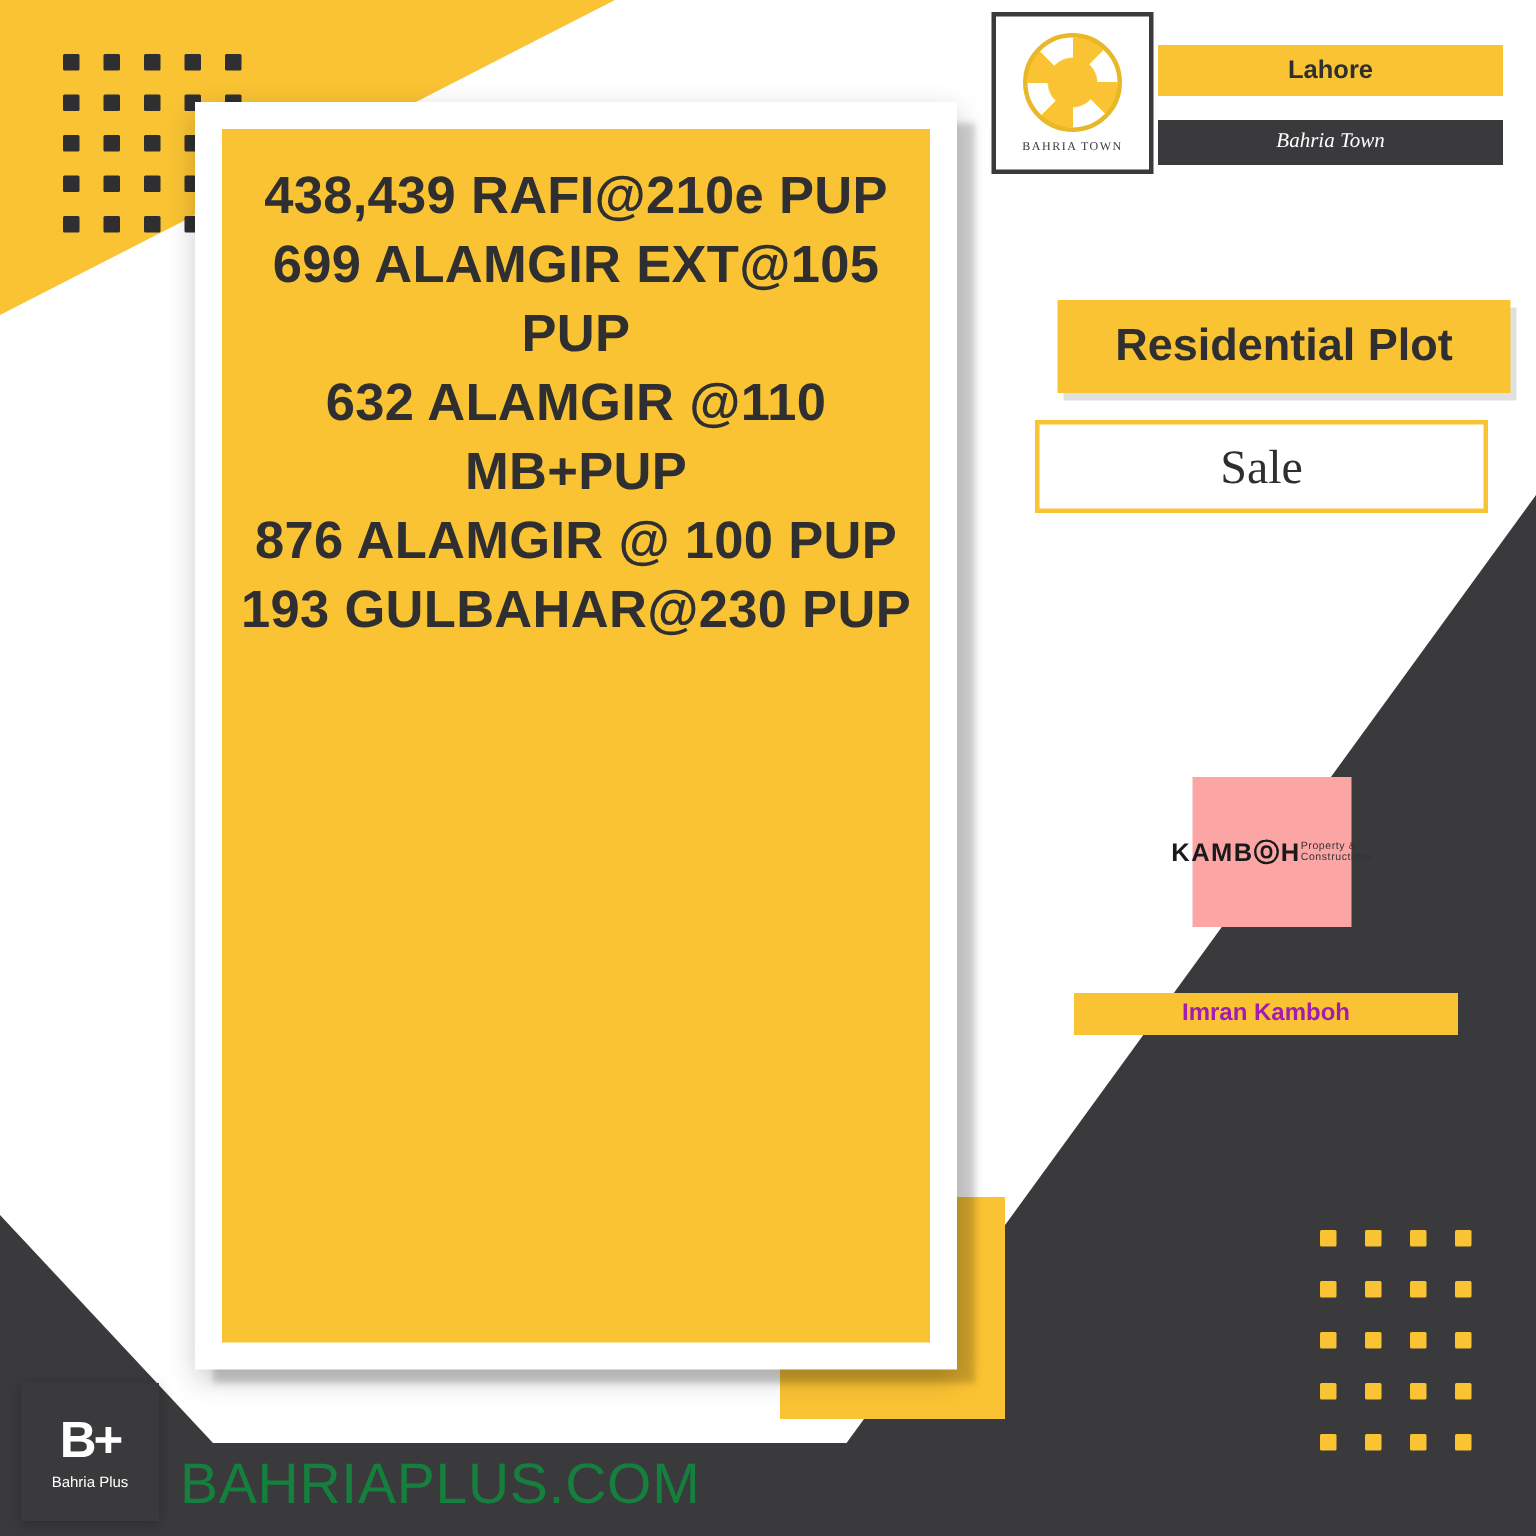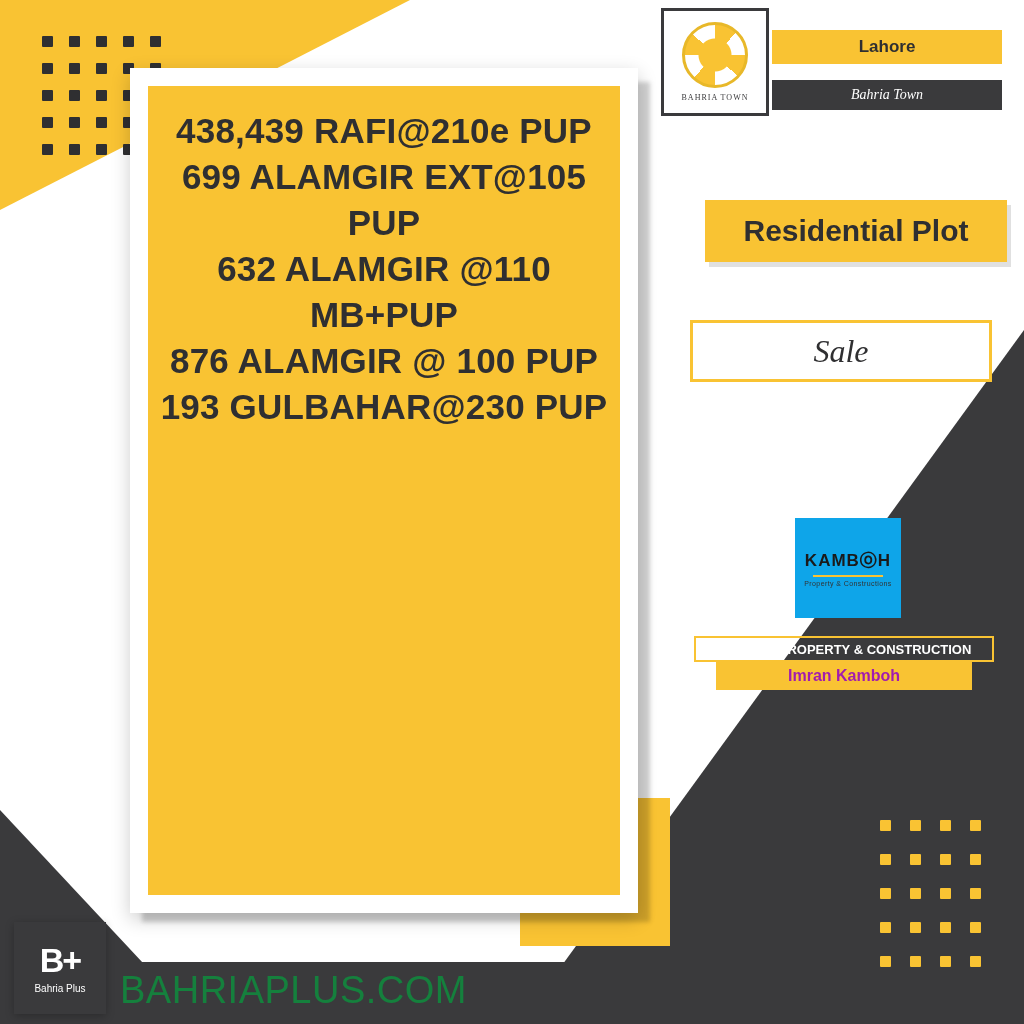--- a/index.html
+++ b/index.html
@@ -209,35 +209,33 @@
   .sale-box {
     position: absolute;
     left: 690px; top: 280px;
     width: 302px; height: 62px;
     background: #ffffff;
     border: 3px solid #f9c333;
     box-sizing: border-box;
     color: #2f2f31;
     font-size: 32px;
     font-family: "Liberation Serif", serif;
-    font-style: italic;
-    display: flex;
-    align-items: center;
-    justify-content: center;
-    margin-top: 40px;
+    display: flex;
+    align-items: center;
+    justify-content: center;
   }
 
   
   .kamboh-logo {
     position: absolute;
     left: 795px; top: 518px;
     width: 106px; height: 100px;
-    background: #0ea5e9;
-    display: flex;
-    flex-direction: column;
+    background: #fca5a5;
+    display: flex;
+    flex-direction: row;
     align-items: center;
     justify-content: center;
   }
   .kamboh-logo .k-main {
     font-size: 17px;
     font-weight: bold;
     letter-spacing: 1px;
     color: #1a1a1a;
   }
   .kamboh-logo .k-rule {
@@ -391,21 +389,20 @@
   <div class="project-bar">Bahria Town</div>
 
   <div class="res-plot">Residential Plot</div>
   <div class="sale-box">Sale</div>
 
   <div class="kamboh-logo">
     <div class="k-main">KAMBⓞH</div>
     <div class="k-rule"></div>
     <div class="k-sub">Property &amp; Constructions</div>
   </div>
-  <div class="kamboh-name-bar">KAMBOH PROPERTY &amp; CONSTRUCTION</div>
   <div class="agent-bar">Imran Kamboh</div>
 
   <div class="bp-logo">
     <div class="bp-mark">B+</div>
     <div class="bp-caption">Bahria Plus</div>
   </div>
   <div class="footer-site">BAHRIAPLUS.COM</div>
 
 </div>
 

